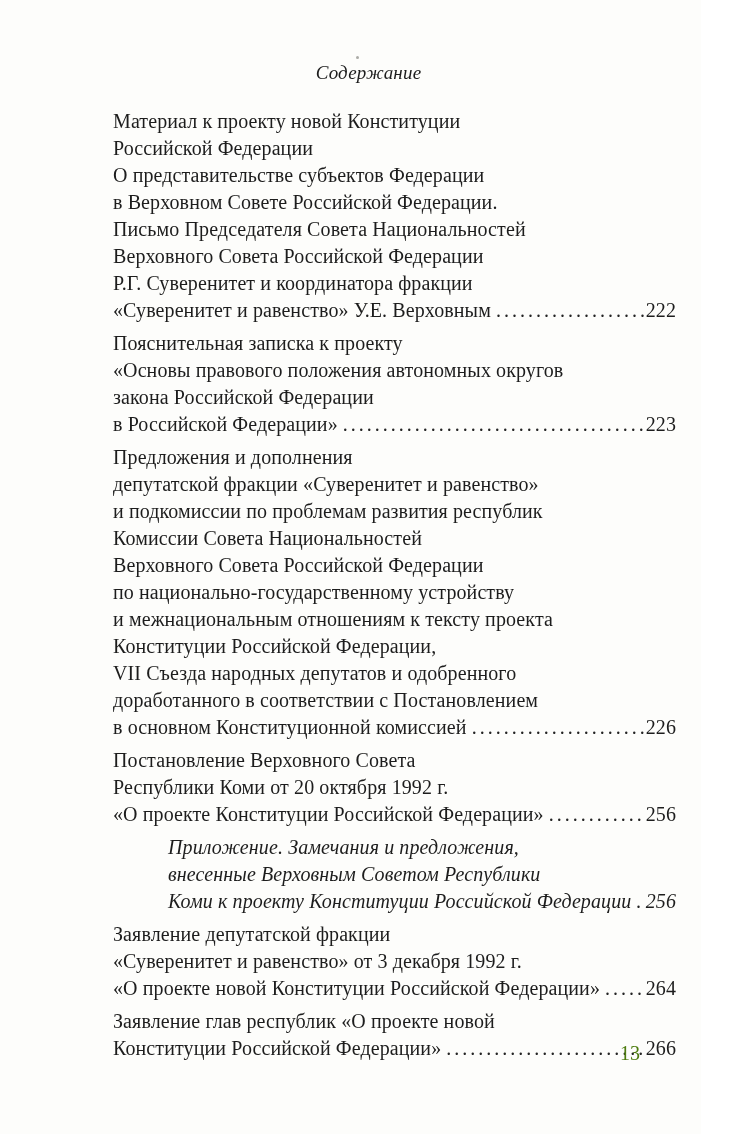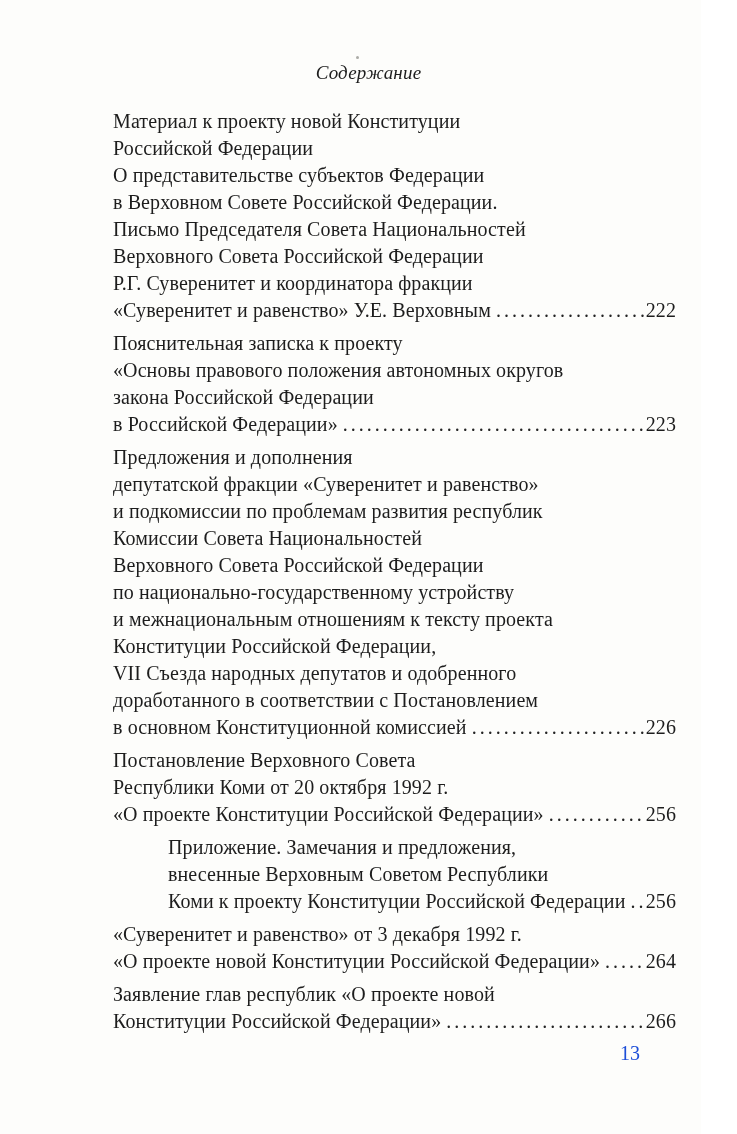--- a/index.html
+++ b/index.html
@@ -22,21 +22,21 @@
     font-style: italic;
     font-size: 19px;
     letter-spacing: 0.2px;
   }
   .toc {
     position: absolute;
     left: 113px; top: 102px;
     width: 563px;
   }
   .entry { margin: 6px 0 5px 0; }
-  .entry.indented { padding-left: 55px; }
+  .entry.indented { padding-left: 55px; font-style: italic; }
   .line {
     font-size: 20px;
     line-height: 27px;
     white-space: nowrap;
     letter-spacing: 0.1px;
   }
   .page-line { display: flex; align-items: baseline; }
   .line-text { white-space: nowrap; }
   .leader {
     flex: 1 1 auto;
@@ -50,21 +50,21 @@
     content: "........................................................................................................................";
     letter-spacing: 3px;
     font-size: 20px;
   }
   .page-num { margin-left: 1px; }
   .folio {
     position: absolute;
     top: 1042px;
     right: 61px;
     font-size: 20px;
-    color: #1d4ed8;
+    color: #4d7c0f;
   }
   .speck { position: absolute; border-radius: 50%; }
   .speck-a { left: 356px; top: 56px; width: 3px; height: 3px; background: #8f8f89; opacity: .75; }
   .speck-b { left: 710px; top: 16px; width: 6px; height: 3px; background: #b9b9b0; opacity: .7; transform: rotate(-20deg); }
 </style>
 </head>
 <body>
 
 <div class="page">
   <span class="speck speck-a"></span>
@@ -132,20 +132,21 @@
       <div class="line">Приложение. Замечания и предложения,</div>
       <div class="line">внесенные Верховным Советом Республики</div>
       <div class="line page-line">
         <span class="line-text">Коми к проекту Конституции Российской Федерации</span>
         <span class="leader"></span>
         <span class="page-num">256</span>
       </div>
     </div>
 
     <div class="entry">
+      <div class="line">Заявление депутатской фракции</div>
       <div class="line">«Суверенитет и равенство» от 3 декабря 1992 г.</div>
       <div class="line page-line">
         <span class="line-text">«О проекте новой Конституции Российской Федерации»</span>
         <span class="leader"></span>
         <span class="page-num">264</span>
       </div>
     </div>
 
     <div class="entry">
       <div class="line">Заявление глав республик «О проекте новой</div>

